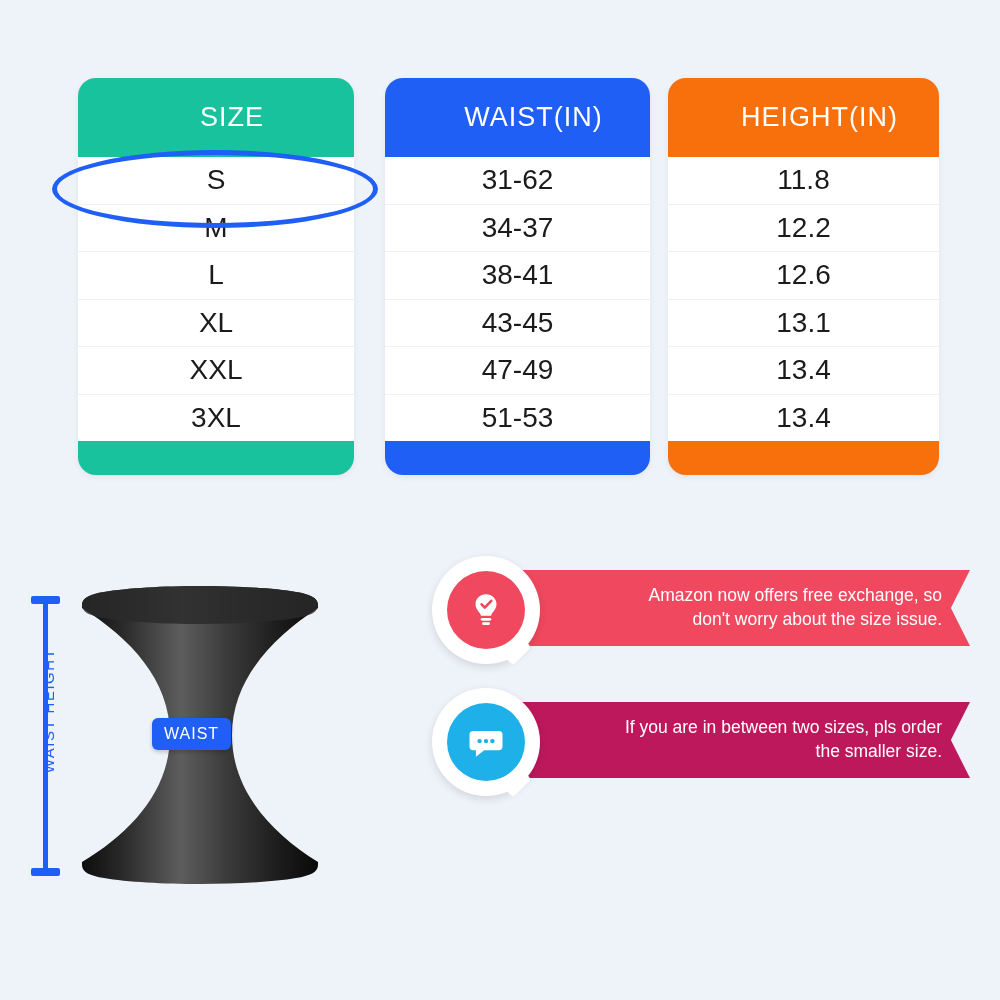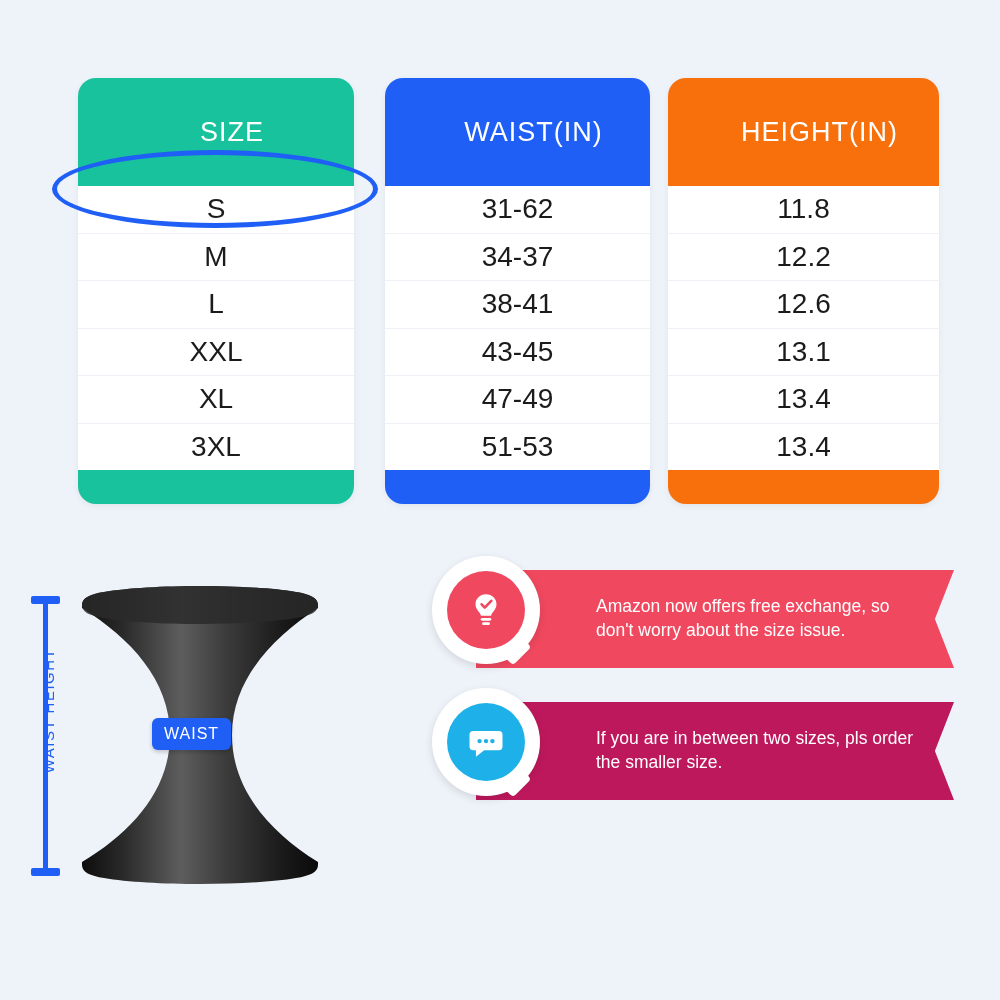--- a/index.html
+++ b/index.html
@@ -30,21 +30,21 @@
     overflow: hidden;
     box-shadow: 0 2px 6px rgba(0,0,0,0.06);
     display: flex;
     flex-direction: column;
   }
   .chart-col.col-size { background: #18c29c; flex: 0 0 276px; }
   .chart-col.col-waist { background: #1f5ff5; flex: 0 0 265px; margin-left: 13px; }
   .chart-col.col-height { background: #f8700c; flex: 0 0 271px; }
 
   .col-header {
-    height: 108px;
+    height: 79px;
     display: flex;
     align-items: center;
     justify-content: center;
     color: #ffffff;
     font-size: 27px;
     letter-spacing: 1px;
     padding-left: 32px;
   }
   .col-body {
     padding-bottom: 34px;
@@ -135,28 +135,29 @@
     top: 556px;
     width: 540px;
   }
   .note {
     position: relative;
     height: 112px;
     margin-bottom: 20px;
   }
   .ribbon {
     position: absolute;
-    left: 44px;
+    left: 60px;
     top: 14px;
     width: 478px;
-    height: 98px;
+    height: 76px;
     clip-path: polygon(0 0, 100% 0, 96% 50%, 100% 100%, 0 100%);
     display: flex;
     align-items: center;
     box-shadow: 0 3px 8px rgba(0,0,0,0.08);
+    text-align: right;
   }
   .note-text {
     margin-left: 120px;
     margin-right: 28px;
     color: #ffffff;
     font-size: 17.5px;
     line-height: 1.35;
   }
   .bubble {
     position: absolute;
@@ -204,22 +205,22 @@
 <body>
 
 <div class="size-chart">
 
   <div class="chart-col col-size">
     <div class="col-header">SIZE</div>
     <div class="col-body">
       <div class="cell">S</div>
       <div class="cell">M</div>
       <div class="cell">L</div>
+      <div class="cell">XL</div>
       <div class="cell">XXL</div>
-      <div class="cell">XL</div>
       <div class="cell">3XL</div>
     </div>
   </div>
 
   <div class="chart-col col-waist">
     <div class="col-header">WAIST(IN)</div>
     <div class="col-body">
       <div class="cell">31-62</div>
       <div class="cell">34-37</div>
       <div class="cell">38-41</div>

